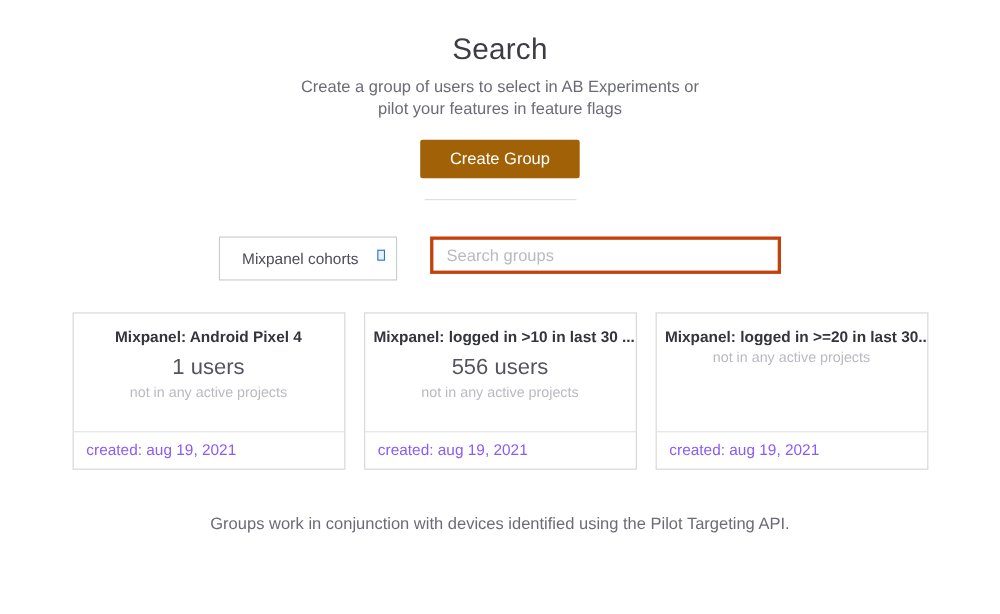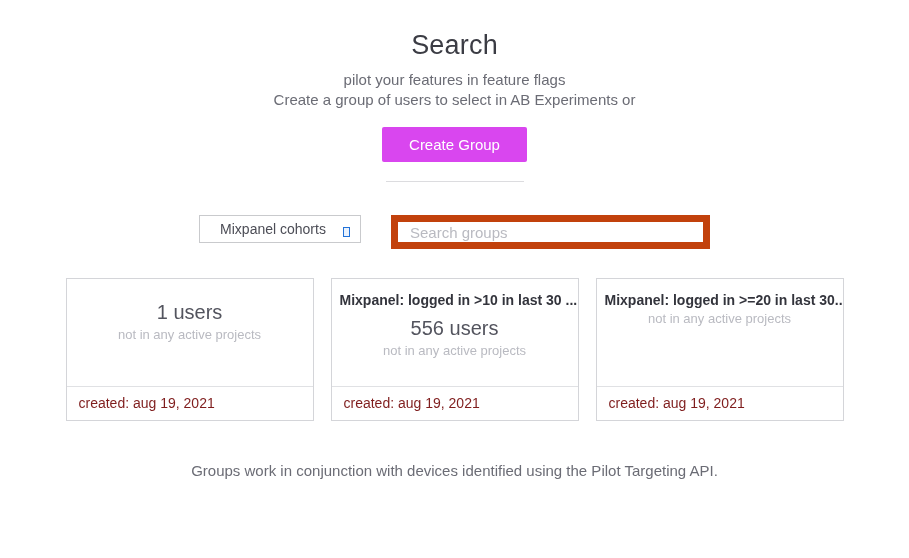--- a/index.html
+++ b/index.html
@@ -22,21 +22,21 @@
   .page-subtitle {
     margin-top: 9px;
     text-align: center;
     font-size: 15px;
     line-height: 20px;
     color: #6b6c75;
   }
   .btn-row { text-align: center; margin-top: 17px; }
   .create-btn {
     display: inline-block;
-    background: #d946ef;
+    background: #a16207;
     color: #ffffff;
     border: none;
     border-radius: 2px;
     font-size: 15px;
     font-family: "Liberation Sans", sans-serif;
     padding: 9px 27px;
     cursor: pointer;
   }
   .header-divider {
     width: 138px;
@@ -49,21 +49,21 @@
   .controls {
     margin-top: 33px;
     display: flex;
     justify-content: center;
     align-items: stretch;
     gap: 4px;
   }
   .cohort-dropdown {
     position: relative;
     width: 162px;
-    height: 28px;
+    height: 40px;
     border: 1px solid #c9cacd;
     background: #ffffff;
     display: flex;
     align-items: center;
     justify-content: center;
     font-size: 14px;
     color: #4c4d56;
     cursor: pointer;
   }
   .cohort-dropdown .dd-label { padding-right: 14px; }
@@ -72,21 +72,21 @@
     right: 10px;
     top: 11px;
     width: 7px;
     height: 10px;
     border: 1px solid #2272d8;
     background: #eaf2fd;
   }
   .search-input {
     width: 319px;
     height: 34px;
-    border: 7px solid #c2410c;
+    border: 3px solid #c2410c;
     padding: 0 12px;
     font-size: 15px;
     color: #4c4d56;
     font-family: "Liberation Sans", sans-serif;
     outline: none;
     margin-left: 26px;
   }
   .search-input::placeholder { color: #b9bac1; }
 
   
@@ -127,21 +127,21 @@
   .card-sub {
     margin-top: 3px;
     font-size: 13px;
     color: #b9bac1;
   }
   .card-footer {
     border-top: 1px solid #e0e1e4;
     text-align: left;
     padding: 8px 12px 9px;
     font-size: 14px;
-    color: #7f1d1d;
+    color: #8b5cf6;
   }
 
   
   .footer-info {
     margin-top: 41px;
     text-align: center;
     font-size: 15px;
     color: #6b6c75;
   }
   .footer-link-row { text-align: center; margin-top: 14px; }
@@ -153,42 +153,43 @@
   }
 </style>
 </head>
 <body>
 
 <div class="page">
 
   <div class="page-title">Search</div>
 
   <div class="page-subtitle">
+    <div>Create a group of users to select in AB Experiments or</div>
     <div>pilot your features in feature flags</div>
-    <div>Create a group of users to select in AB Experiments or</div>
   </div>
 
   <div class="btn-row">
     <button class="create-btn">Create Group</button>
   </div>
 
   <hr class="header-divider">
 
   <div class="controls">
     <div class="cohort-dropdown">
       <span class="dd-label">Mixpanel cohorts</span>
       <span class="dd-icon"></span>
     </div>
     <input class="search-input" type="text" placeholder="Search groups" style="">
   </div>
 
   <div class="cards">
 
     <div class="card">
       <div class="card-body">
+        <div class="card-title">Mixpanel: Android Pixel 4</div>
         <div class="card-count">1 users</div>
         <div class="card-sub">not in any active projects</div>
       </div>
       <div class="card-footer">created: aug 19, 2021</div>
     </div>
 
     <div class="card">
       <div class="card-body">
         <div class="card-title">Mixpanel: logged in &gt;10 in last 30 ...</div>
         <div class="card-count">556 users</div>

